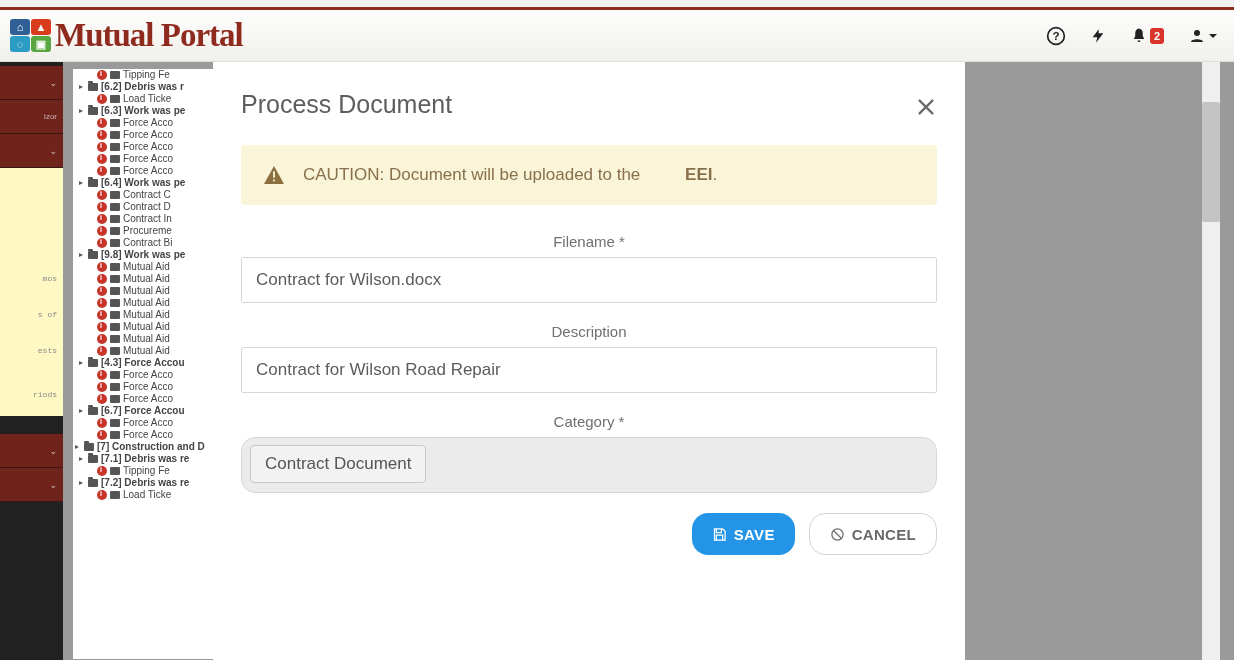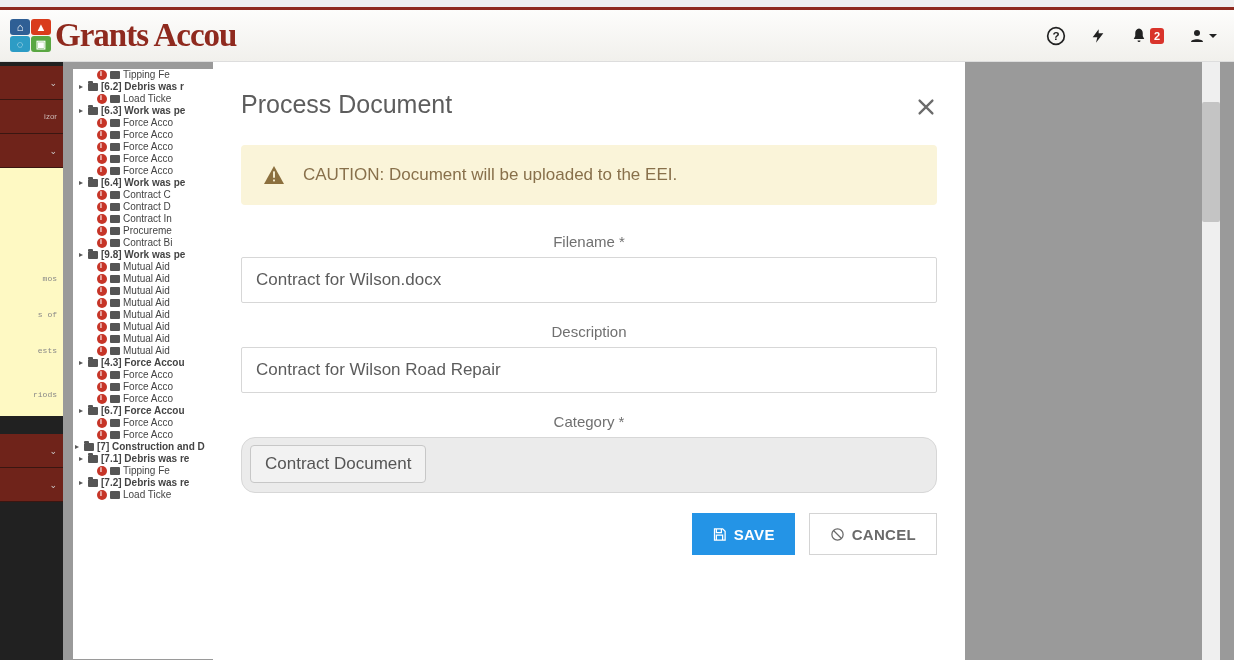--- a/index.html
+++ b/index.html
@@ -102,39 +102,39 @@
   }
   .modal-head { display:flex; align-items:center; margin-bottom: 26px; margin-top:8px;}
   .modal-title { font-size:25px; color:#5d5d5d; font-weight:400;}
   .modal-close { margin-left:auto; font-size:26px; color:#6b6b6b; cursor:pointer; line-height:1;}
   .caution {
     background:#faf4d9; border-radius:4px; padding:20px 22px;
     display:flex; align-items:center; gap:18px; color:#88704b; margin-bottom:28px;
   }
   .caution .warn-icon svg { display:block;}
   .caution-text { font-size:17px;}
-  .caution-text b { font-weight:400;}
+  .caution-text b { font-weight:700;margin-left:40px;}
   .field-group { margin-bottom:20px;}
   .field-label { font-size:15px; color:#707070; margin-bottom:7px; display:block;text-align:center;}
   .text-input {
     width:100%; height:46px; border:1px solid #d7d7d7; border-radius:2px;
     padding:0 14px; font-size:17px; color:#5c5c5c; outline:none;
     font-family:inherit;
   }
   .select-wrap {
     width:100%; height:56px; background:#ebebeb; border:1px solid #d7d7d7; border-radius:14px;
     padding:7px 8px;
   }
   .select-chip {
     display:inline-block; background:#f2f2f2; border:1px solid #c7c7c7; border-radius:4px;
     padding:8px 14px; font-size:17px; color:#555;
   }
   .modal-actions { display:flex; justify-content:flex-end; gap:14px; margin-top:14px;}
   .btn {
-    height:42px; padding:0 20px; border-radius:0; font-size:15px; font-weight:600;
+    height:42px; padding:0 20px; border-radius:16px; font-size:15px; font-weight:600;
     display:flex; align-items:center; gap:7px; cursor:pointer; letter-spacing:0.3px;
   }
   .btn-primary { background:#2494e6; color:#fff; border:none;}
   .btn-secondary { background:#fff; color:#6a6a6a; border:1px solid #d4d4d4;}
   .btn svg { display:block;}
 
   
   svg { vertical-align:middle; }
 </style>
 </head>
@@ -143,21 +143,21 @@
 <div class="top-strip"></div>
 
 <div class="header-bar">
   <div class="logo-block">
     <div class="logo-sq">
       <span class="lq1">⌂</span>
         <span class="lq2">▲</span>
         <span class="lq3">◌</span>
         <span class="lq4">▣</span>
     </div>
-    <span class="logo-text">Grants Accou</span>
+    <span class="logo-text">Mutual Portal</span>
   </div>
   <div class="header-spacer"></div>
   <div class="header-icons">
     <span class="h-icon">
       <svg width="20" height="20" viewBox="0 0 24 24">
           <circle cx="12" cy="12" r="10" fill="none" stroke="#222" stroke-width="2"></circle>
           <text x="12" y="17" text-anchor="middle" font-size="14" font-weight="bold" fill="#222">?</text>
         </svg>
     </span>
     <span class="h-icon">

